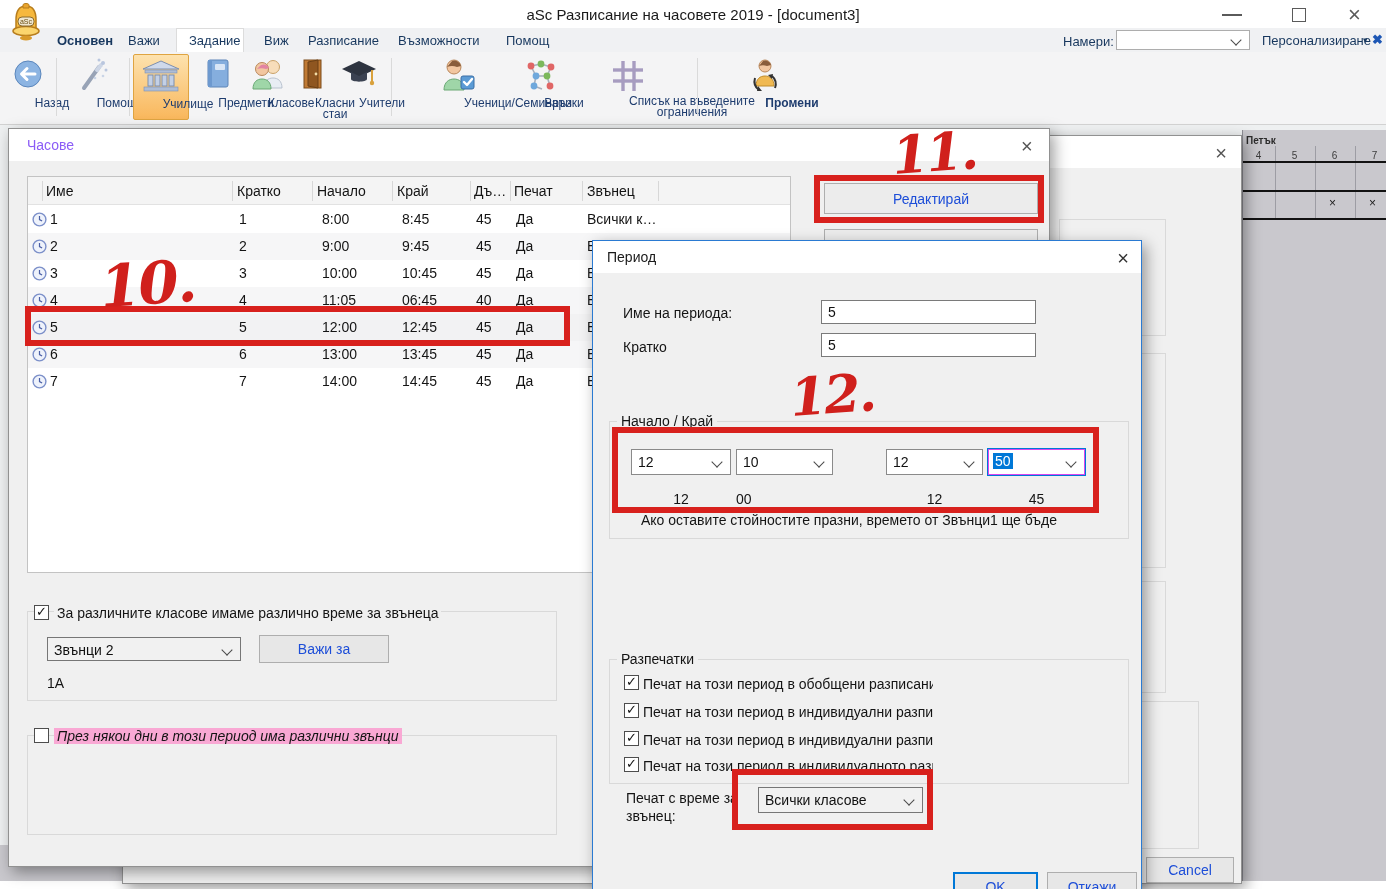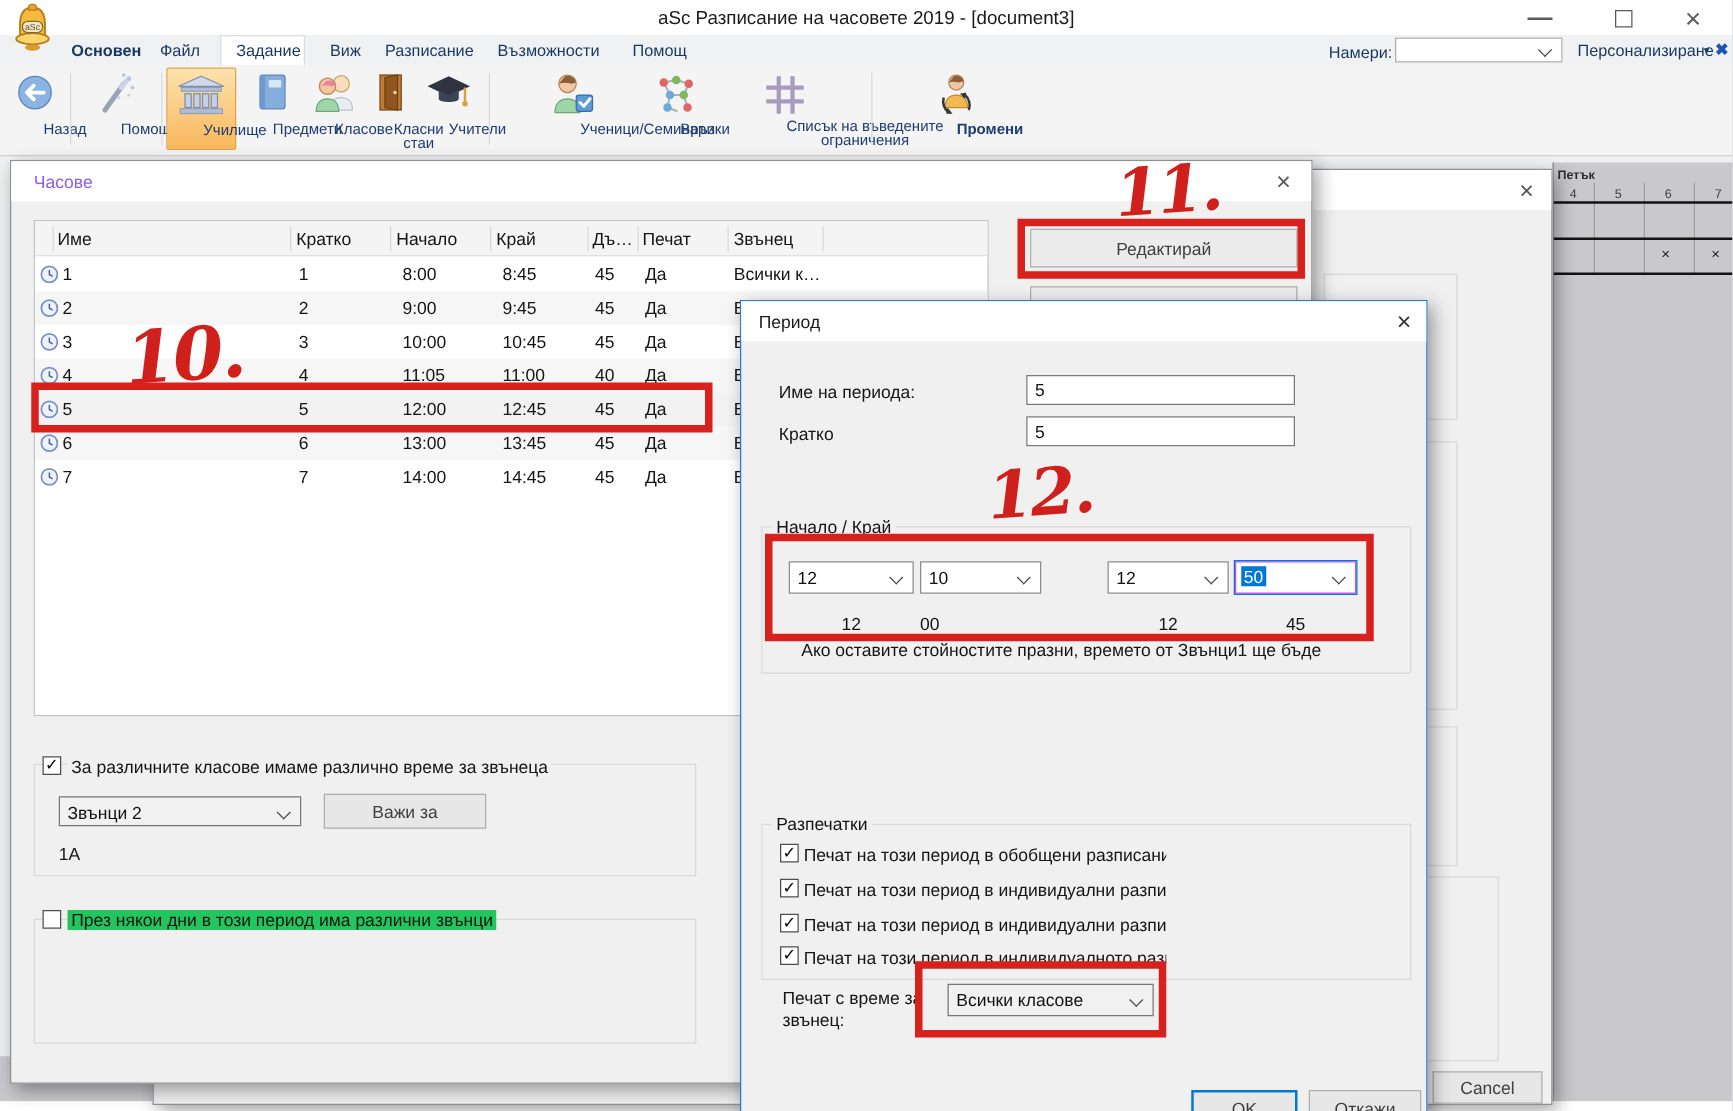--- a/index.html
+++ b/index.html
@@ -19,21 +19,21 @@
   .tbtn .lbl{position:absolute;top:44px;width:100%;font-size:12px;color:#1e3c6e;line-height:11px;}
   .tbtn .ic{position:absolute;top:4px;left:50%;transform:translateX(-50%);}
   .tsep{position:absolute;top:6px;width:1px;height:58px;background:#dadada;}
   .school-hl{background:linear-gradient(#fde2ae,#f9b75c);border:1px solid #dfa441;border-radius:2px;box-sizing:border-box;}
   
   .dlg{position:absolute;background:#f0f0f0;border:1px solid #919191;box-shadow:4px 5px 14px rgba(0,0,0,.38);box-sizing:border-box;}
   .dlg-titlebar{position:absolute;left:0;top:0;width:100%;height:32px;background:#ffffff;}
   .dlg-title{position:absolute;left:14px;top:8px;font-size:14px;color:#1a1a1a;}
   .close-x{position:absolute;font-size:20px;line-height:18px;color:#555;font-weight:400;}
   .btn{position:absolute;background:#e7e7e7;border:1px solid #aeaeae;box-sizing:border-box;
-       display:flex;align-items:center;justify-content:center;font-size:14px;color:#404040;}
+       display:flex;align-items:center;justify-content:center;font-size:14px;color:#1d4ed8;}
   .btn.default{border:2px solid #0078d7;}
   .gbox{position:absolute;border:1px solid #d9d9d9;box-sizing:border-box;}
   .glabel{position:absolute;font-size:14px;color:#141414;background:#f0f0f0;padding:0 4px;white-space:nowrap;}
   .cb{position:absolute;width:15px;height:15px;background:#fff;border:1px solid #4d4d4d;box-sizing:border-box;}
   .cb.on::after{content:"✓";position:absolute;left:1px;top:-2px;font-size:13px;color:#111;}
   .combo{position:absolute;background:#fff;border:1px solid #8a8a8a;box-sizing:border-box;}
   .combo.gray{background:#f1f1f1;border-color:#767676;}
   .combo .val{position:absolute;left:6px;top:4px;font-size:14px;color:#111;white-space:nowrap;}
   .combo .chev{position:absolute;right:9px;top:8px;width:7px;height:7px;border-right:1.6px solid #4a4a4a;border-bottom:1.6px solid #4a4a4a;transform:rotate(45deg);}
   .combo.focus{border:1px solid #d946ef;outline:1px solid #0078d7;}
@@ -77,21 +77,21 @@
       <ellipse cx="18" cy="29" rx="13" ry="4.5" fill="#fbd56e" stroke="#b77d1d" stroke-width="1.5"></ellipse>
       <rect x="10" y="15" width="16" height="9" rx="4" fill="#efe6cf" stroke="#8a6a2a"></rect>
       <text x="18" y="22" font-size="7" text-anchor="middle" fill="#6b4e12">aSc</text>
       <ellipse cx="18" cy="36" rx="6" ry="2.5" fill="#d89a2b"></ellipse>
     </svg>
   </div>
 
   <div class="tabrow">
     <div class="tab-active-box"></div>
     <span class="tab" style="left:57px;font-weight:bold;">Основен</span>
-    <span class="tab" style="left:128px;">Файл</span>
+    <span class="tab" style="left:128px;">Важи</span>
     <span class="tab" style="left:189px;">Задание</span>
     <span class="tab" style="left:264px;">Виж</span>
     <span class="tab" style="left:308px;">Разписание</span>
     <span class="tab" style="left:398px;">Възможности</span>
     <span class="tab" style="left:506px;">Помощ</span>
 
     <span class="tab" style="left:1063px;top:6px;">Намери:</span>
     <div class="combo" style="left:1116px;top:2px;width:134px;height:20px;border-color:#adadad;">
       <span class="chev" style="top:5px;"></span>
     </div>
@@ -353,21 +353,21 @@
         <span class="tcell" style="left:559px;">В</span>
       </div>
       <div class="trow alt" style="top:110px;">
         <span class="abs" style="left:4px;top:6px;"><svg width="15" height="15" viewBox="0 0 15 15">
               <circle cx="7.5" cy="7.5" r="6.4" fill="#eef2fb" stroke="#7b8fc9" stroke-width="1.4"></circle>
               <path d="M7.5 4 v3.6 l2.6 1.5" stroke="#4a5fa5" stroke-width="1.2" fill="none"></path>
             </svg></span>
         <span class="tcell" style="left:22px;">4</span>
         <span class="tcell" style="left:211px;">4</span>
         <span class="tcell" style="left:294px;">11:05</span>
-        <span class="tcell" style="left:374px;">11:00</span>
+        <span class="tcell" style="left:374px;">06:45</span>
         <span class="tcell" style="left:448px;">40</span>
         <span class="tcell" style="left:488px;">Да</span>
         <span class="tcell" style="left:559px;">В</span>
       </div>
       <div class="trow" style="top:137px;background:#f2f2f3;">
         <span class="abs" style="left:4px;top:6px;"><svg width="15" height="15" viewBox="0 0 15 15">
               <circle cx="7.5" cy="7.5" r="6.4" fill="#eef2fb" stroke="#7b8fc9" stroke-width="1.4"></circle>
               <path d="M7.5 4 v3.6 l2.6 1.5" stroke="#4a5fa5" stroke-width="1.2" fill="none"></path>
             </svg></span>
         <span class="tcell" style="left:22px;">5</span>
@@ -414,21 +414,21 @@
     <span class="txt" style="left:45px;top:476px;background:#f0f0f0;padding:0 3px;">За различните класове имаме различно време за звънеца</span>
     <div class="combo gray" style="left:38px;top:508px;width:194px;height:24px;">
       <span class="val">Звънци 2</span>
         <span class="chev"></span>
     </div>
     <div class="btn" style="left:250px;top:506px;width:130px;height:28px;">Важи за</div>
     <span class="txt" style="left:38px;top:546px;">1А</span>
 
     <div class="gbox" style="left:18px;top:606px;width:530px;height:100px;"></div>
     <span class="cb" style="left:25px;top:599px;"></span>
-    <span class="txt" style="left:45px;top:599px;background:#22c55e;padding:0 3px;">През някои дни в този период има различни звънци</span>
+    <span class="txt" style="left:45px;top:599px;background:#f9a8d4;padding:0 3px;font-style:italic;">През някои дни в този период има различни звънци</span>
   </div>
 
   <div class="dlg" style="left:592px;top:240px;width:550px;height:650px;z-index:30;border:1px solid #2a7ad2;">
     <div class="dlg-titlebar"></div>
     <div class="dlg-title">Период</div>
     <span class="close-x" style="right:12px;top:8px;color:#333;">×</span>
 
     <span class="txt" style="left:30px;top:64px;">Име на периода:</span>
     <div class="input" style="left:228px;top:59px;width:215px;height:24px;">5</div>
     <span class="txt" style="left:30px;top:98px;">Кратко</span>

